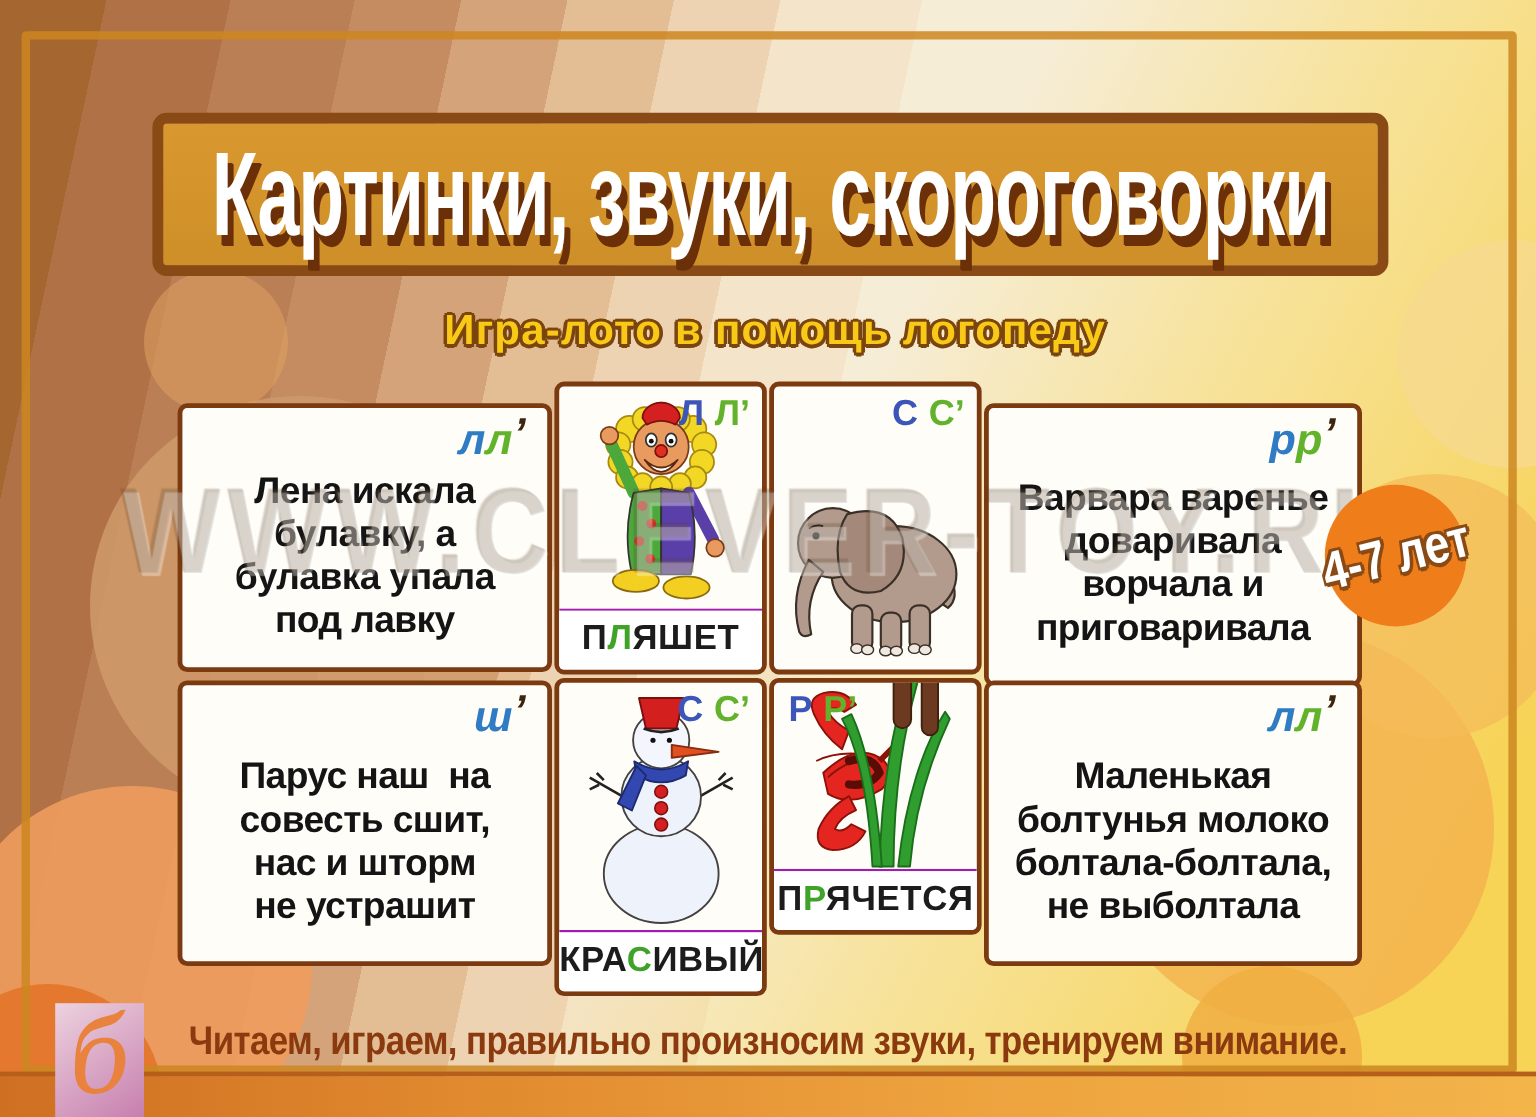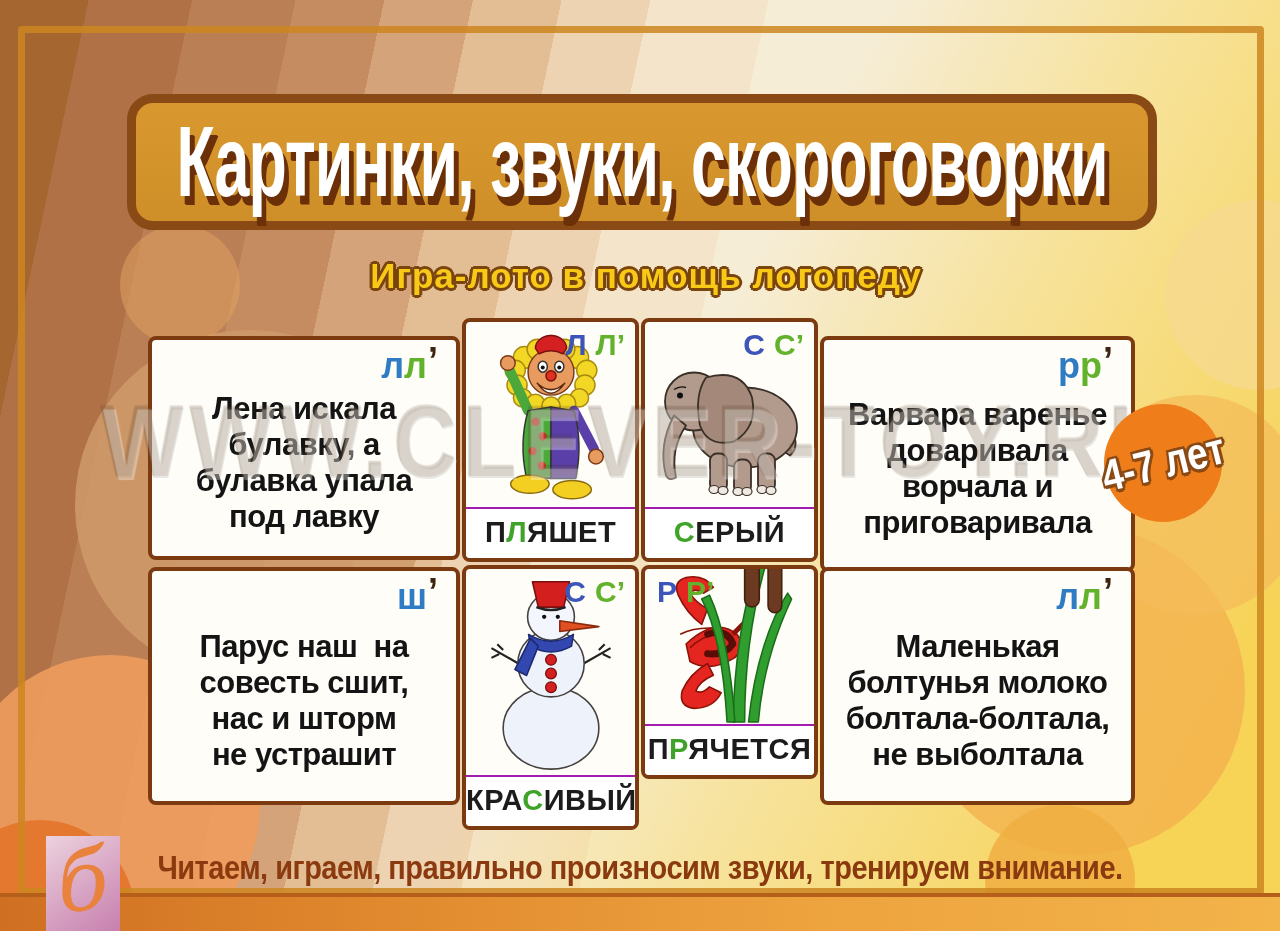--- a/index.html
+++ b/index.html
@@ -29,42 +29,42 @@
   .c7{left:1165px;top:200px;width:190px;height:190px;background:rgba(246,217,142,.8);}
   .c8{left:120px;top:225px;width:120px;height:120px;background:rgba(224,160,96,.55);}
   .inner-frame{position:absolute;left:18px;top:26px;right:16px;bottom:36px;
     border:7px solid rgba(205,134,32,.85);border-radius:4px;pointer-events:none;}
   .bottom-band{position:absolute;left:0;right:0;bottom:0;height:34px;
     border-top:4px solid #b55f1a;
     background:linear-gradient(90deg,#cf6f22,#e0892e 30%,#eda23e 62%,#f3b44a);}
 
   .banner{position:absolute;left:127px;top:94px;width:1030px;height:136px;
     background:linear-gradient(180deg,#d9982f,#cf8f28);
-    border:9px solid #8a4a15;border-radius:26px;box-sizing:border-box;
+    border:9px solid #8a4a15;border-radius:12px;box-sizing:border-box;
     display:flex;align-items:center;justify-content:center;z-index:30;}
   .banner-text{display:inline-block;font-size:64px;font-weight:900;letter-spacing:-1px;
     color:#fff;white-space:nowrap;transform:scale(.98,1.55);
     text-shadow:4px 5px 0 #6b3008,5px 6px 0 #6b3008;}
   .subtitle{position:absolute;left:0;right:0;top:256px;text-align:center;z-index:30;
     font-size:35px;font-weight:900;letter-spacing:1px;color:#f9c918;
     text-shadow:-2px -2px 0 #7a450e,2px -2px 0 #7a450e,-2px 2px 0 #7a450e,2px 2px 0 #7a450e,
       0 3px 0 #7a450e,3px 0 0 #7a450e,0 -3px 0 #7a450e,-3px 0 0 #7a450e;padding-left:12px;}
 
   .card{position:absolute;background:#fefdf8;border:4px solid #7c3a10;border-radius:8px;
     box-sizing:border-box;display:flex;flex-direction:column;z-index:20;}
   .pos-a{left:148px;top:336px;width:312px;height:224px;}
   .pos-b{left:462px;top:318px;width:177px;height:244px;}
   .pos-c{left:641px;top:318px;width:177px;height:244px;}
   .pos-d{left:820px;top:336px;width:315px;height:236px;}
   .pos-e{left:148px;top:567px;width:312px;height:238px;}
   .pos-f{left:462px;top:565px;width:177px;height:265px;}
   .pos-g{left:641px;top:565px;width:177px;height:214px;}
   .pos-h{left:820px;top:567px;width:315px;height:238px;}
 
-  .sound-label{align-self:flex-end;margin:8px 18px 0 0;font-size:36px;font-weight:900;line-height:1;}
+  .sound-label{align-self:flex-end;margin:8px 18px 0 0;font-size:36px;font-weight:900;line-height:1;font-style:italic;}
   .sound-label .blue{color:#2f7cc4;}
   .sound-label .green{color:#63b22c;}
   .sound-label .apos{color:#3d2410;position:relative;top:-5px;margin-left:1px;}
   .twister{flex:1;display:flex;align-items:center;justify-content:center;
     padding:0 8px 14px;text-align:center;white-space:pre-wrap;
     font-size:31px;font-weight:700;line-height:1.16;color:#141414;letter-spacing:-.5px;}
 
   .pic-area{flex:1;position:relative;display:flex;align-items:flex-end;justify-content:center;overflow:hidden;}
   .pic-label{position:absolute;top:8px;right:10px;font-size:30px;font-weight:900;line-height:1;z-index:2;}
   .pic-label .blue{color:#3d55b8;}
@@ -193,21 +193,20 @@
             <ellipse cx="64" cy="140" rx="5" ry="4"></ellipse>
               <ellipse cx="73" cy="141" rx="5" ry="4"></ellipse>
             <ellipse cx="88" cy="142" rx="5" ry="4"></ellipse>
               <ellipse cx="97" cy="142" rx="5" ry="4"></ellipse>
             <ellipse cx="112" cy="140" rx="5" ry="4"></ellipse>
               <ellipse cx="121" cy="141" rx="5" ry="4"></ellipse>
           </g>
         </g>
       </svg>
     </div>
-    <div class="caption"><span></span><span class="hl">С</span><span>ЕРЫЙ</span></div>
   </div>
 
   <div class="card pos-d">
     <div class="sound-label"><span class="blue">р</span><span class="green">р</span><span class="apos">’</span></div>
     <div class="twister">Варвара варенье
 доваривала
 ворчала и
 приговаривала</div>
   </div>
 

